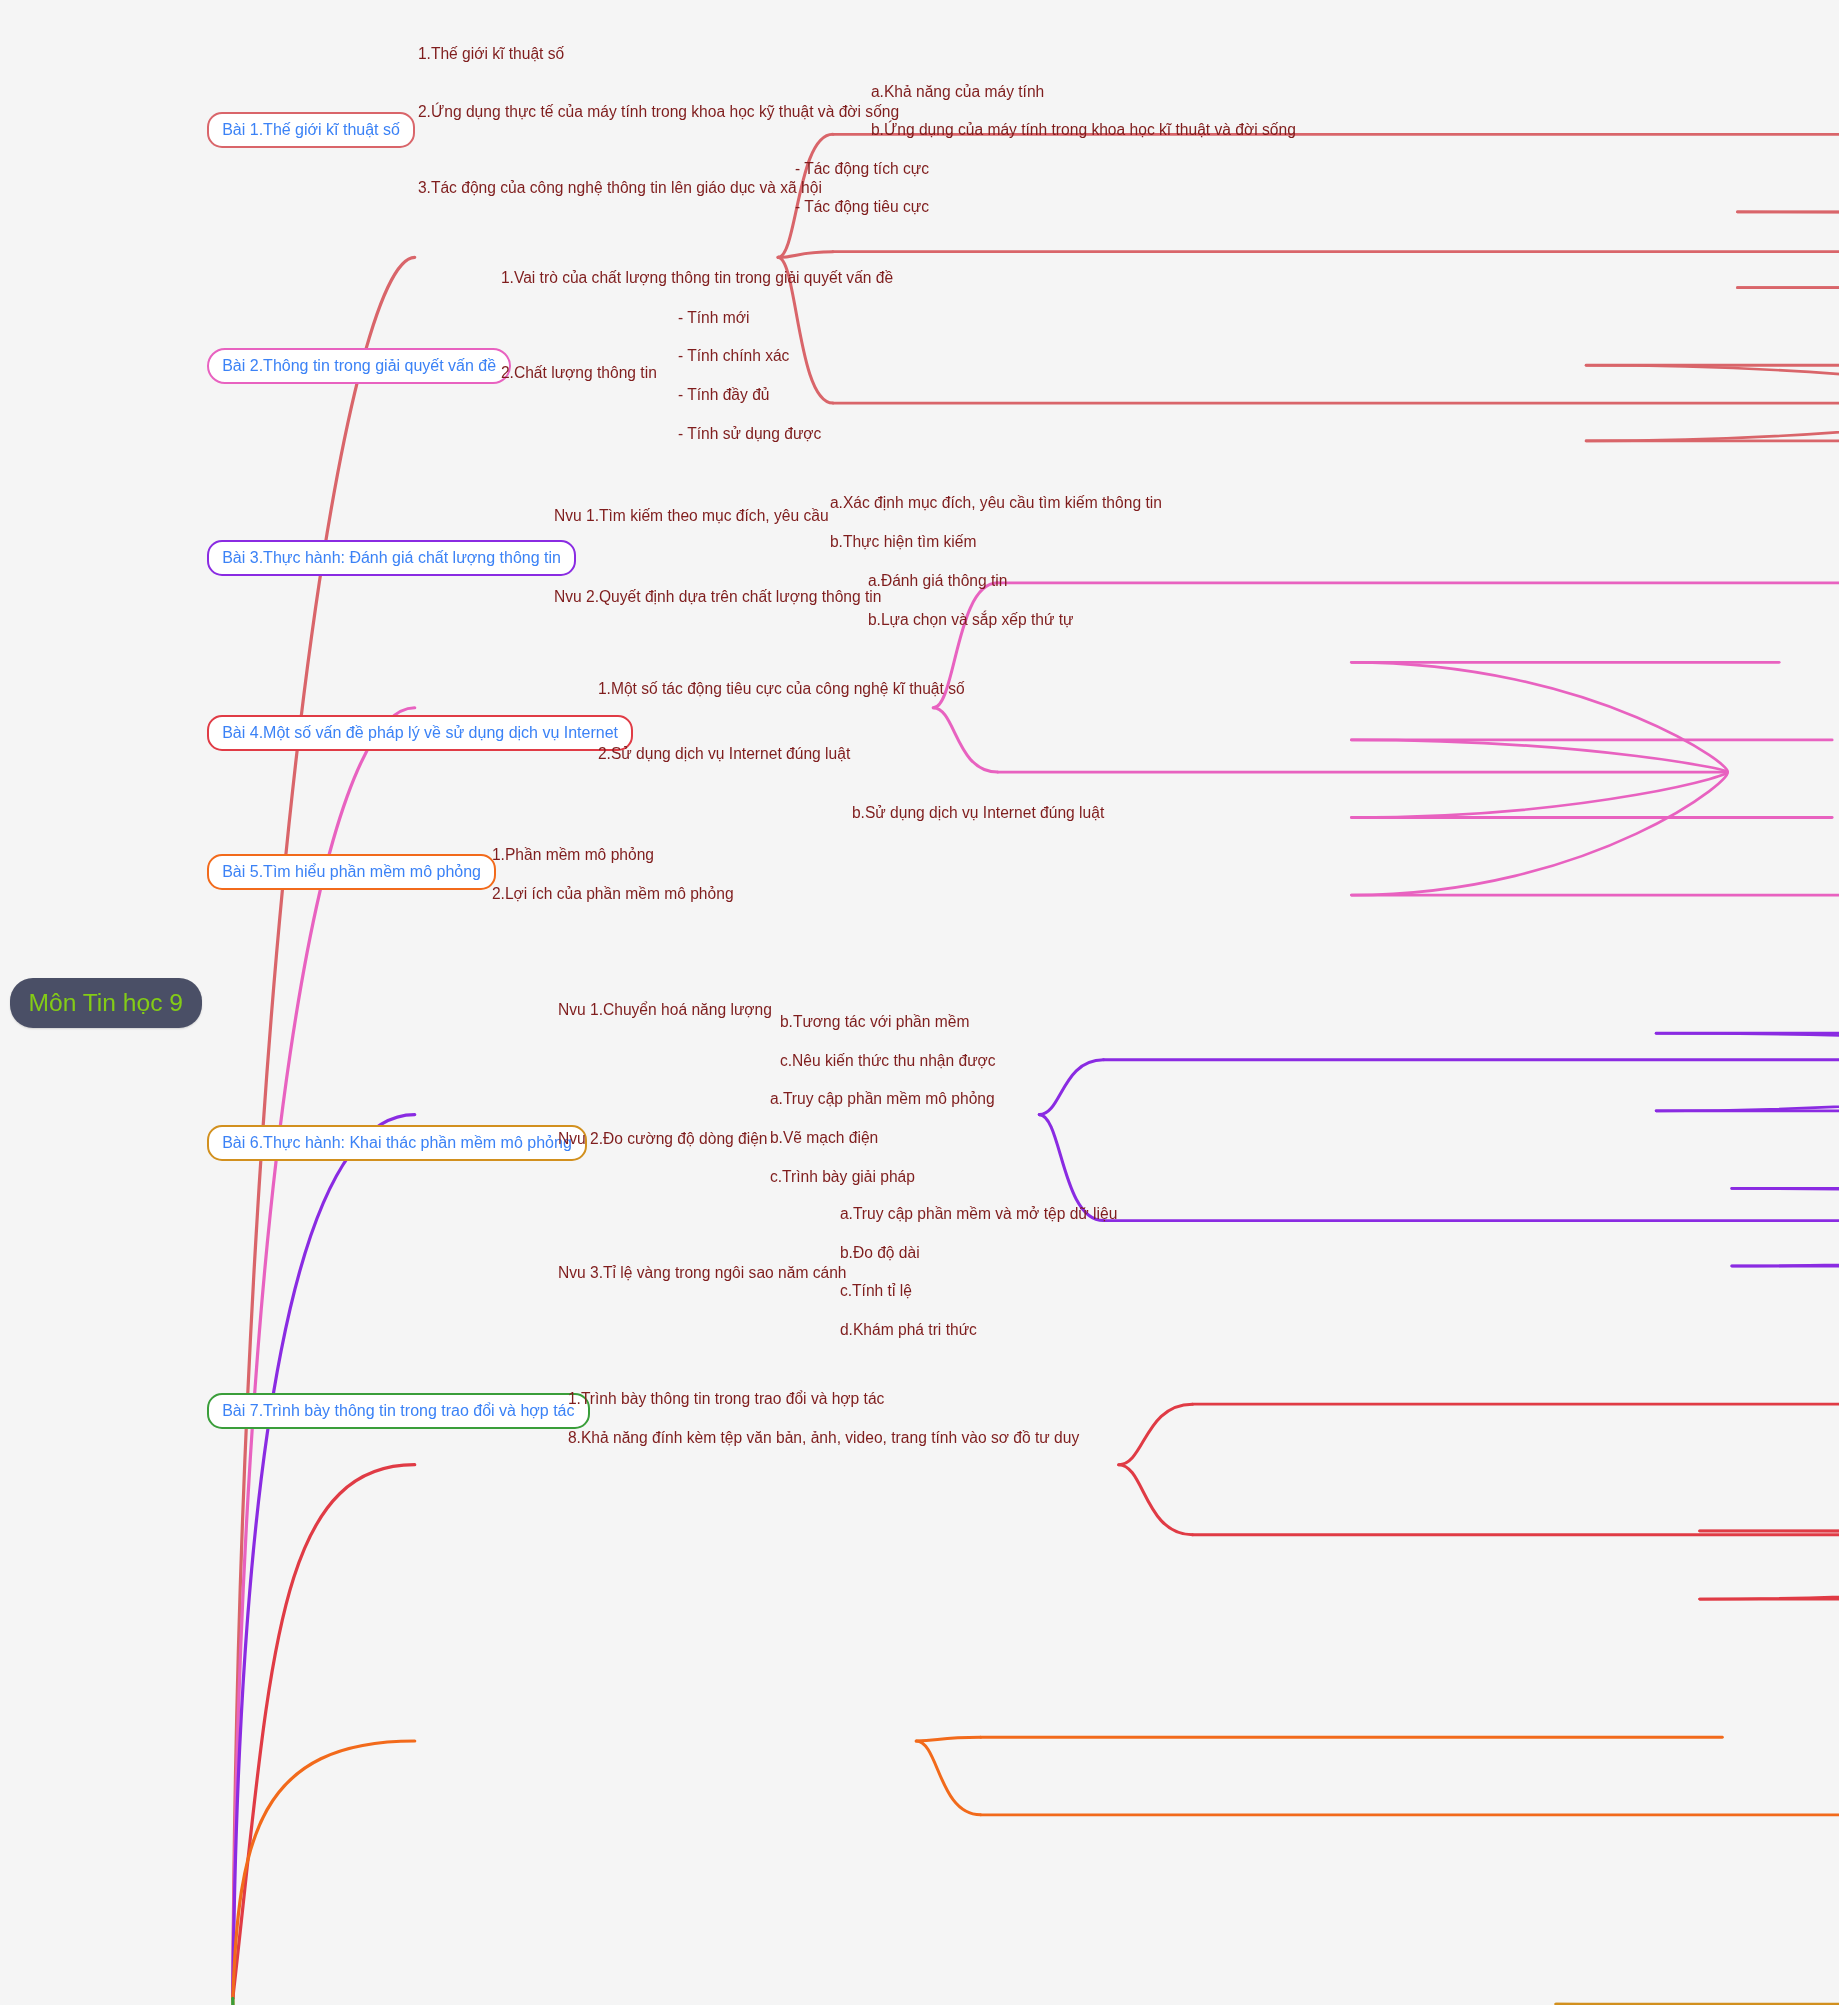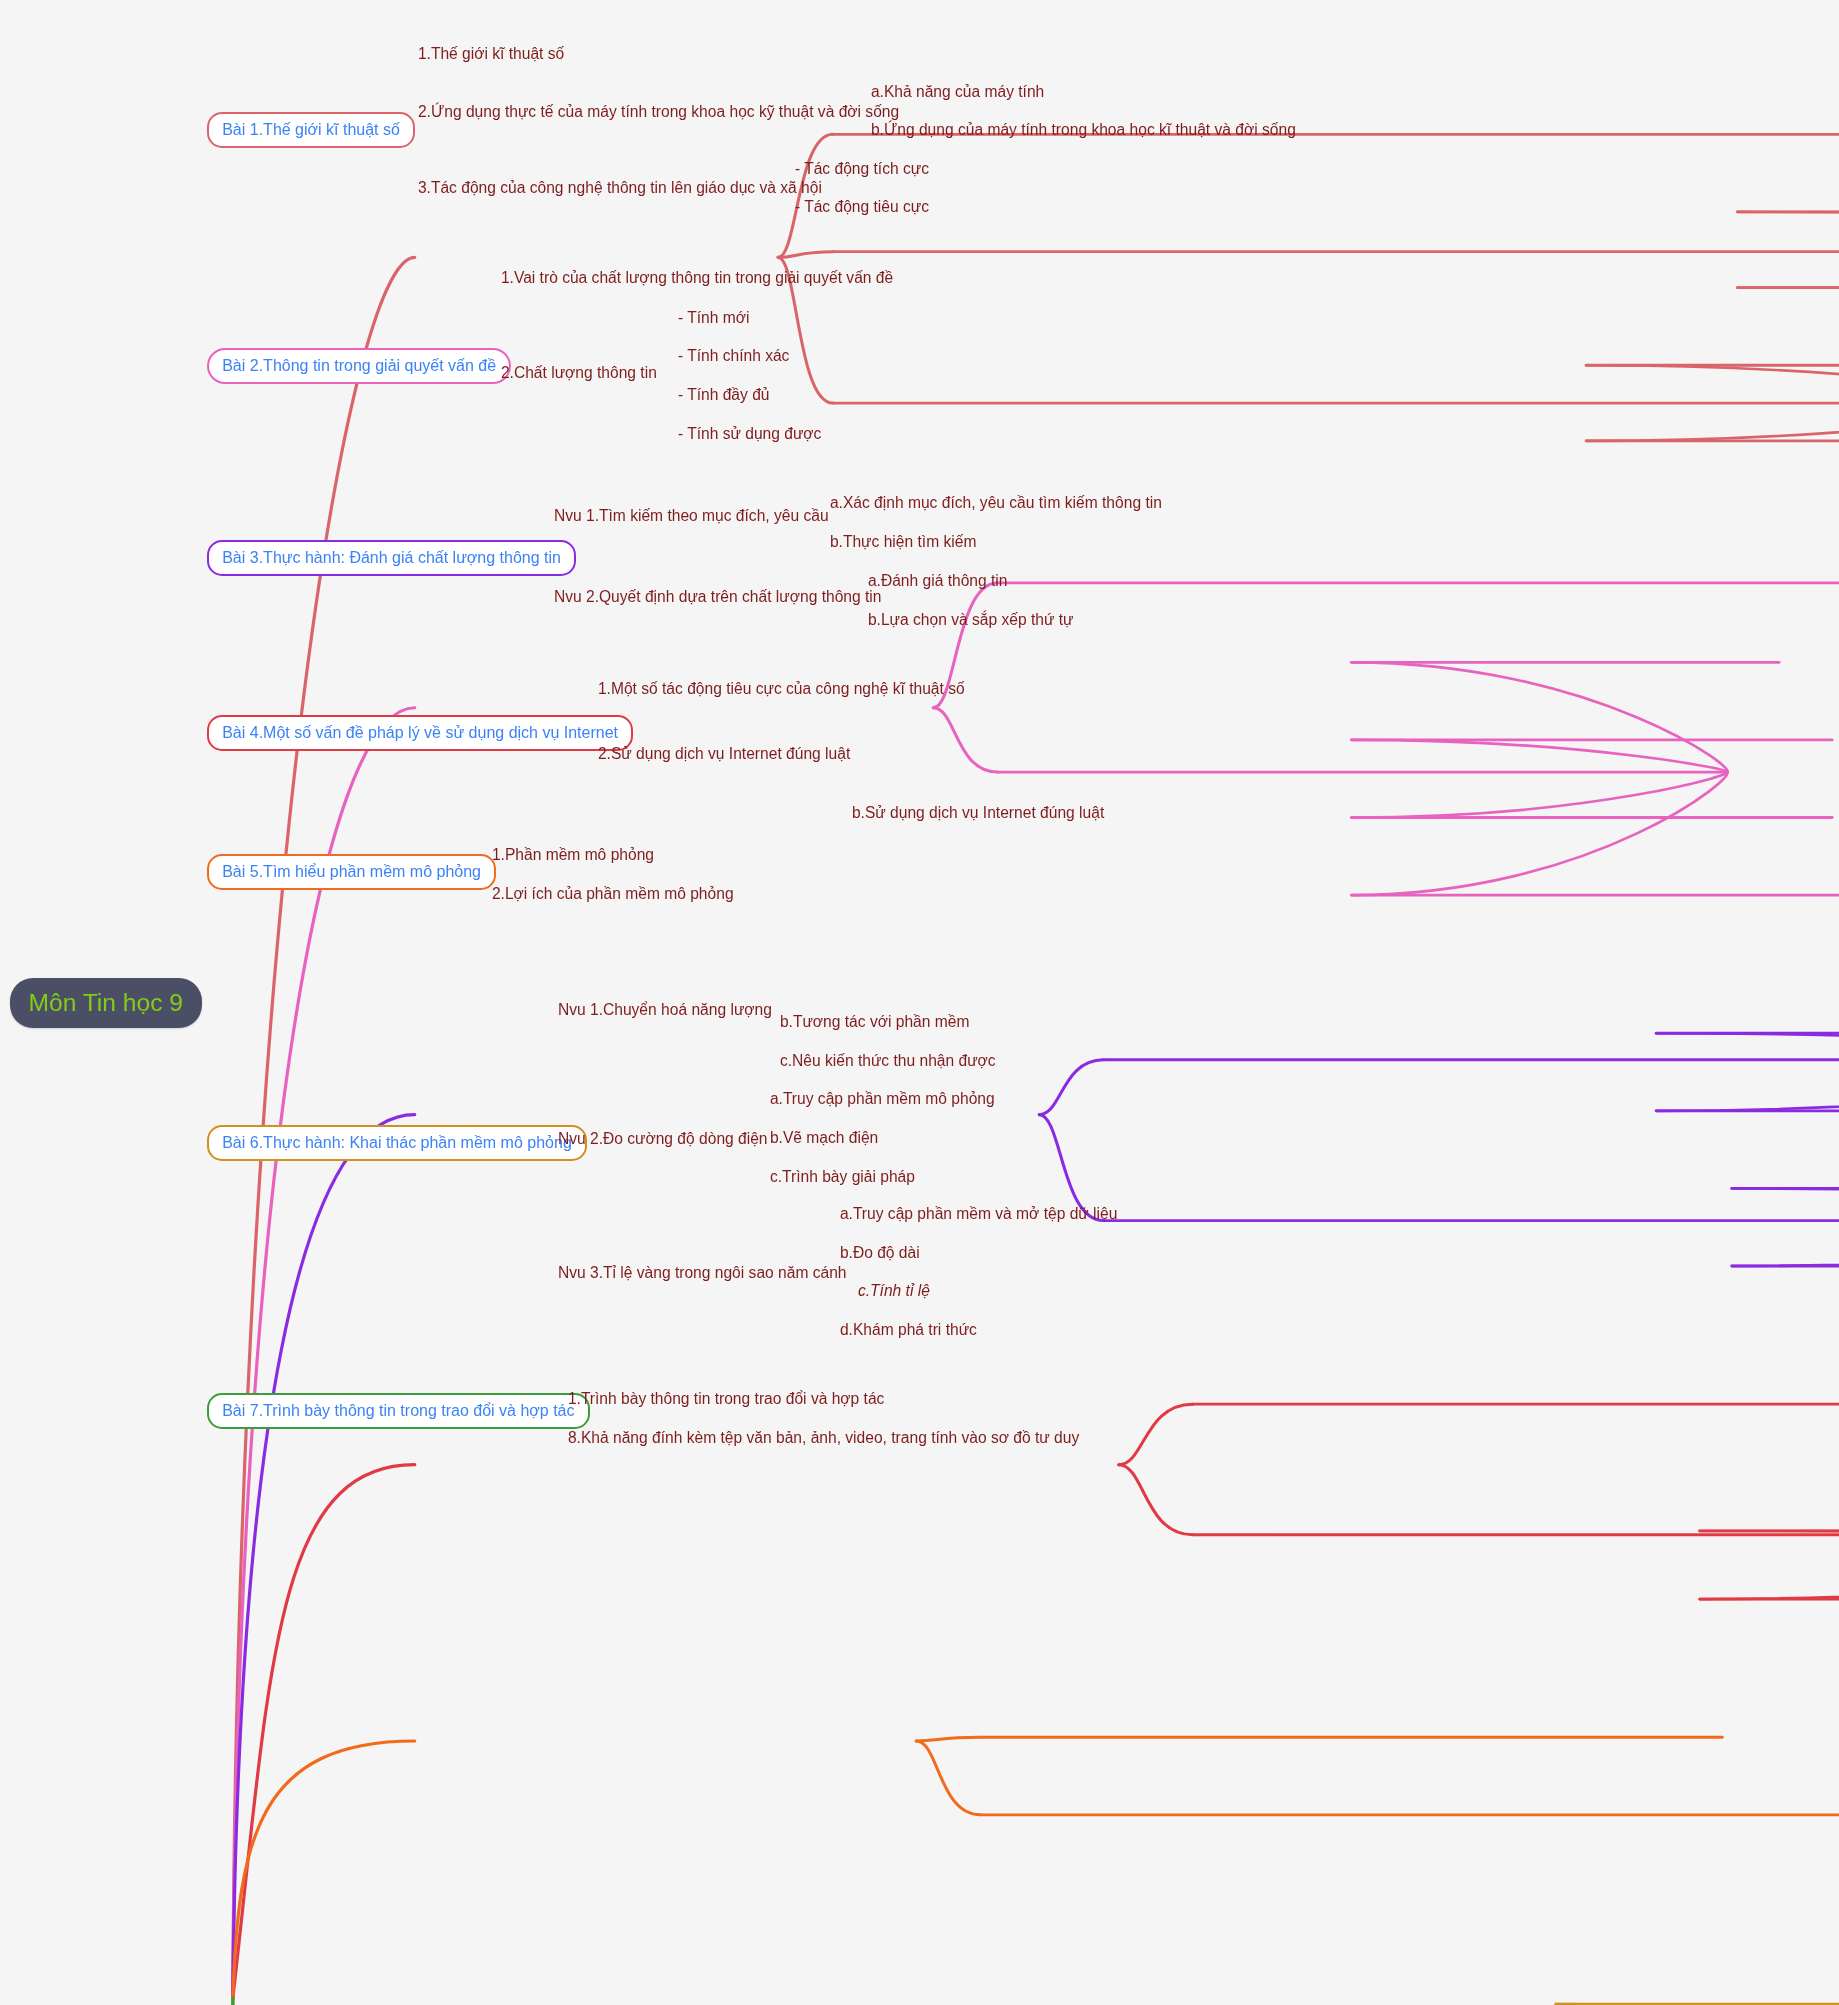--- a/index.html
+++ b/index.html
@@ -181,19 +181,19 @@
   <div class="node l2" style="left:556px;top:999px;">Nvu 1.Chuyển hoá năng lượng</div>
   <div class="node l3" style="left:778px;top:1011px;">b.Tương tác với phần mềm</div>
   <div class="node l3" style="left:778px;top:1050px;">c.Nêu kiến thức thu nhận được</div>
   <div class="node l2" style="left:556px;top:1128px;">Nvu 2.Đo cường độ dòng điện</div>
   <div class="node l3" style="left:768px;top:1088px;">a.Truy cập phần mềm mô phỏng</div>
   <div class="node l3" style="left:768px;top:1127px;">b.Vẽ mạch điện</div>
   <div class="node l3" style="left:768px;top:1166px;">c.Trình bày giải pháp</div>
   <div class="node l2" style="left:556px;top:1262px;">Nvu 3.Tỉ lệ vàng trong ngôi sao năm cánh</div>
   <div class="node l3" style="left:838px;top:1203px;">a.Truy cập phần mềm và mở tệp dữ liệu</div>
   <div class="node l3" style="left:838px;top:1242px;">b.Đo độ dài</div>
-  <div class="node l3" style="left:856px;top:1280px;font-style:italic;">c.Tính tỉ lệ</div>
+  <div class="node l3" style="left:838px;top:1280px;">c.Tính tỉ lệ</div>
   <div class="node l3" style="left:838px;top:1319px;">d.Khám phá tri thức</div>
 
   <div class="node l2" style="left:566px;top:1388px;">1.Trình bày thông tin trong trao đổi và hợp tác</div>
   <div class="node l2" style="left:566px;top:1427px;">8.Khả năng đính kèm tệp văn bản, ảnh, video, trang tính vào sơ đồ tư duy</div>
 </div>
 
 
 </body></html>

